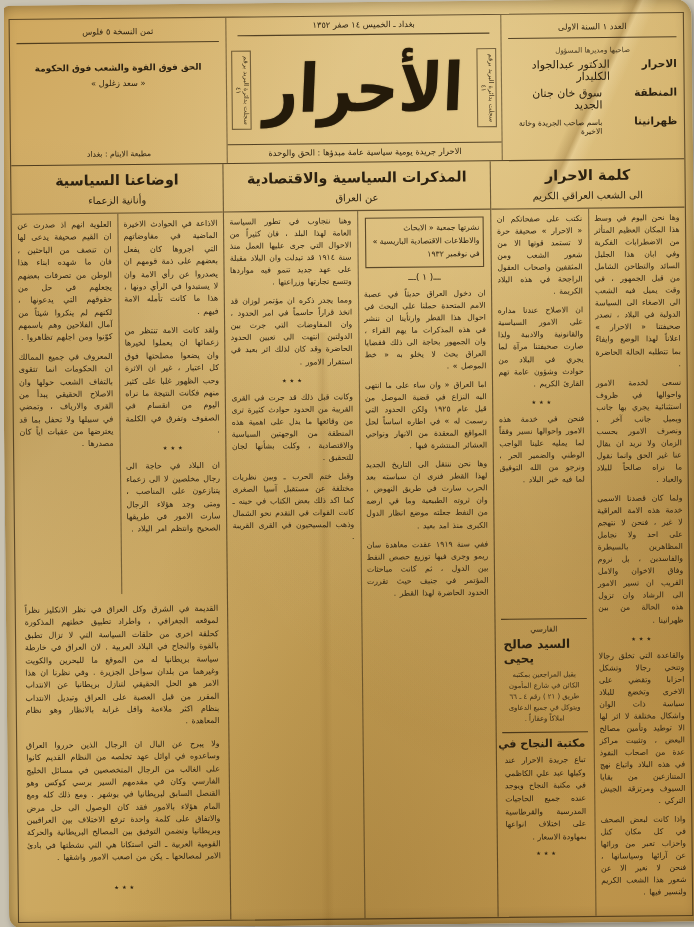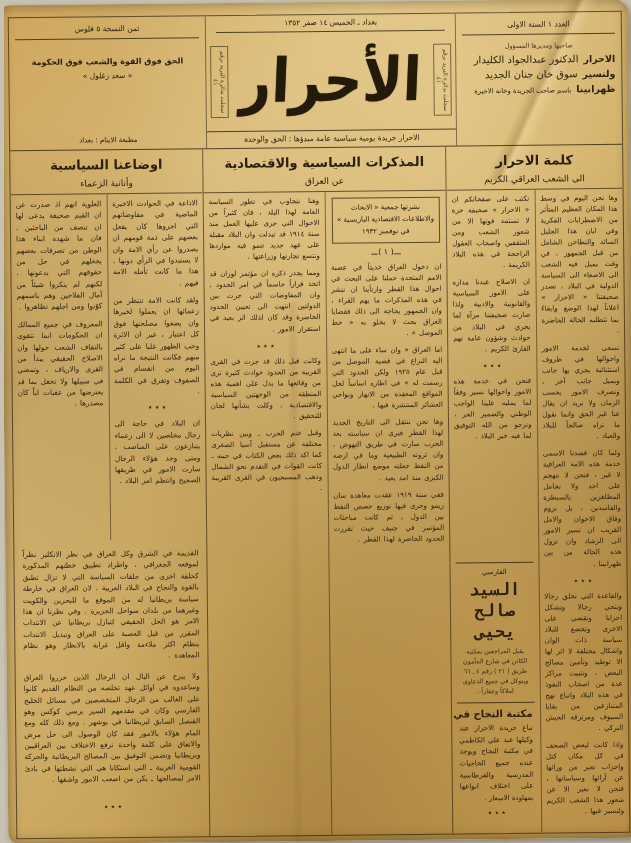--- a/index.html
+++ b/index.html
@@ -24,21 +24,21 @@
     border:1px solid rgba(48,34,14,.7);display:flex;flex-direction:column;overflow:hidden;}
   
   .mast{display:flex;height:132px;border-bottom:1px solid rgba(48,34,14,.8);flex:none;}
   .m-right{width:164px;border-left:1px solid rgba(48,34,14,.55);padding:3px 6px;}
   .m-center{flex:1;border-left:1px solid rgba(48,34,14,.55);display:flex;flex-direction:column;}
   .m-left{width:198px;padding:3px 6px;display:flex;flex-direction:column;}
   .issue-line,.price-line{font-size:7.5px;text-align:center;padding:4px 0 5px;
     border-bottom:1px solid rgba(48,34,14,.8);letter-spacing:.3px;}
   .owner-note{font-size:6.5px;text-align:center;margin-top:7px;opacity:.85;}
   .m-row{display:flex;align-items:baseline;gap:5px;margin-top:4px;}
-  .m-label{font-weight:bold;font-size:9.5px;white-space:nowrap;}
+  .m-label{font-weight:bold;font-size:9.5px;white-space:nowrap;padding-left:24px;}
   .m-value{font-size:10px;}
   .m-value.small{font-size:6.8px;}
   .dateline{font-size:7.5px;text-align:center;padding:3px 0 4px;margin:0 10px;
     border-bottom:1px solid rgba(48,34,14,.8);}
   .title-row{flex:1;display:flex;align-items:center;justify-content:center;gap:6px;padding:2px 4px;}
   .vbox{writing-mode:vertical-rl;font-size:6px;border:1px solid rgba(48,34,14,.7);
     padding:3px 1px;height:64px;text-align:center;opacity:.85;}
   .paper-title{font-size:54px;font-weight:bold;line-height:1;margin:0 6px;
     transform:skewX(-3deg) scaleY(1.12);color:#241a0a;text-shadow:0 0 1px rgba(36,26,10,.6);}
   .mast-subtitle{font-size:7.5px;text-align:center;padding:3px 0 4px;
@@ -57,27 +57,27 @@
   .g-sub{font-size:9px;margin:6px 0 0;}
   .subcols{display:flex;flex:1;overflow:hidden;}
   .subcol{flex:1;padding:4px 5px;overflow:hidden;}
   .subcol.divider{border-left:1px solid rgba(48,34,14,.55);}
   p.body-txt{font-size:7px;line-height:1.58;text-align:justify;margin:0 0 6px;
     color:#2e2312;word-spacing:1px;}
   .g-awda p.body-txt{font-size:7.2px;}
   .stars{text-align:center;font-size:8px;letter-spacing:4px;margin:4px 0 6px;color:#2e2312;}
   
   .notice{border:1px solid rgba(48,34,14,.75);padding:4px 3px;font-size:7px;
-    text-align:center;line-height:1.7;margin:2px 1px 4px;}
+    line-height:1.7;margin:2px 1px 4px;}
   .ornament{text-align:center;font-size:8px;margin:0 0 6px;letter-spacing:1px;}
   
   .k-left-text{height:368px;overflow:hidden;}
   .ad{border-top:1px solid rgba(48,34,14,.8);padding:5px 2px 6px;}
   .ad-label{font-size:7px;text-align:center;margin:0;}
-  .ad-name{font-size:17px;font-weight:bold;text-align:center;margin:3px 0 4px;font-family:Liberation Mono, monospace;}
+  .ad-name{font-size:11px;font-weight:bold;text-align:left;margin:3px 0 4px;}
   .ad-body{font-size:6.3px;text-align:center;line-height:1.6;margin:0;opacity:.9;}
   .ad-title{font-size:10px;font-weight:bold;text-align:center;margin:0 0 4px;white-space:nowrap;}
   .ad-body2{font-size:7px;text-align:justify;line-height:1.65;margin:0;}
   
   .awda-sub{height:346px;flex:none;}
   .wide{flex:1;padding:8px 8px 4px;overflow:hidden;display:flex;flex-direction:column;}
   .wide p.body-txt{margin-bottom:9px;}
   .wide .stars{margin-top:8px;}
 </style>
 </head>
@@ -92,21 +92,21 @@
     <header class="mast">
 
       <div class="m-right">
         <div class="issue-line">العدد ١ السنة الاولى</div>
         <div class="owner-note">صاحبها ومديرها المسؤول</div>
         <div class="m-row">
           <span class="m-label">الاحرار</span>
           <span class="m-value">الدكتور عبدالجواد الكليدار</span>
         </div>
         <div class="m-row">
-          <span class="m-label">ولنسير</span>
+          <span class="m-label">المنطقة</span>
           <span class="m-value">سوق خان جنان الجديد</span>
         </div>
         <div class="m-row">
           <span class="m-label">ظهرانينا</span>
           <span class="m-value small">باسم صاحب الجريدة وخانة الاخيرة</span>
         </div>
       </div>
 
       <div class="m-center">
         <div class="dateline">بغداد ـ الخميس ١٤ صفر ١٣٥٢</div>

